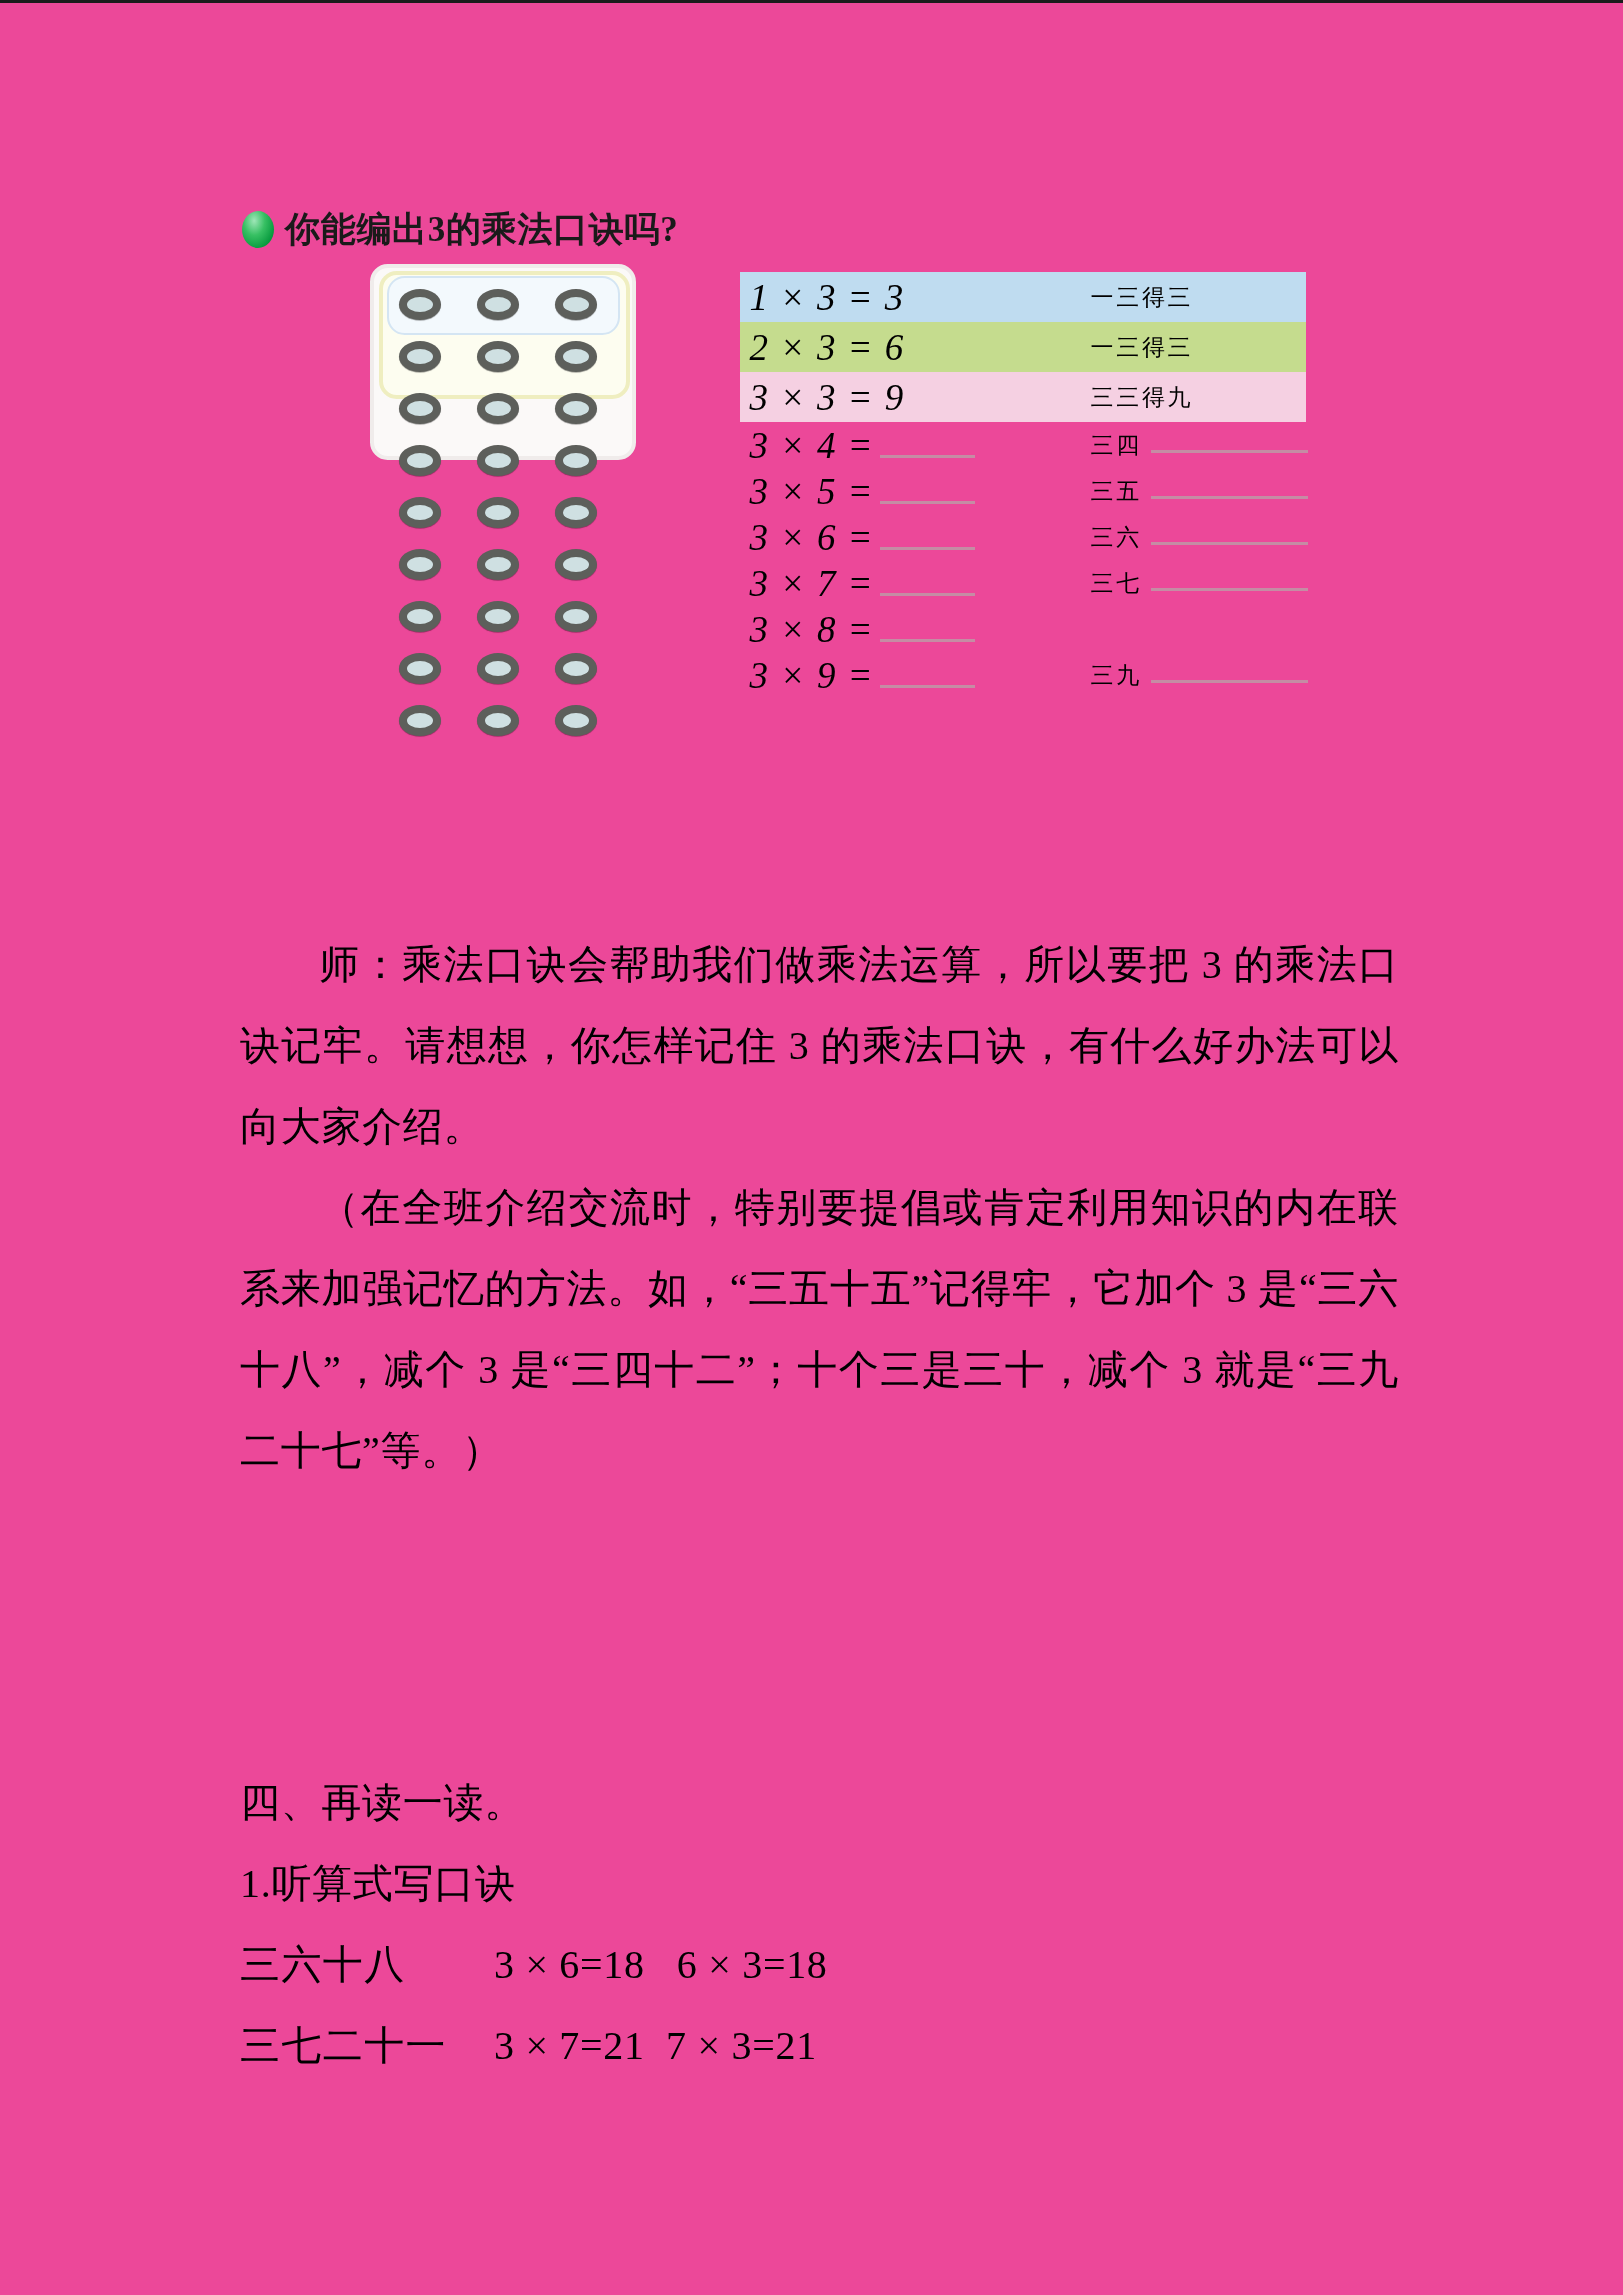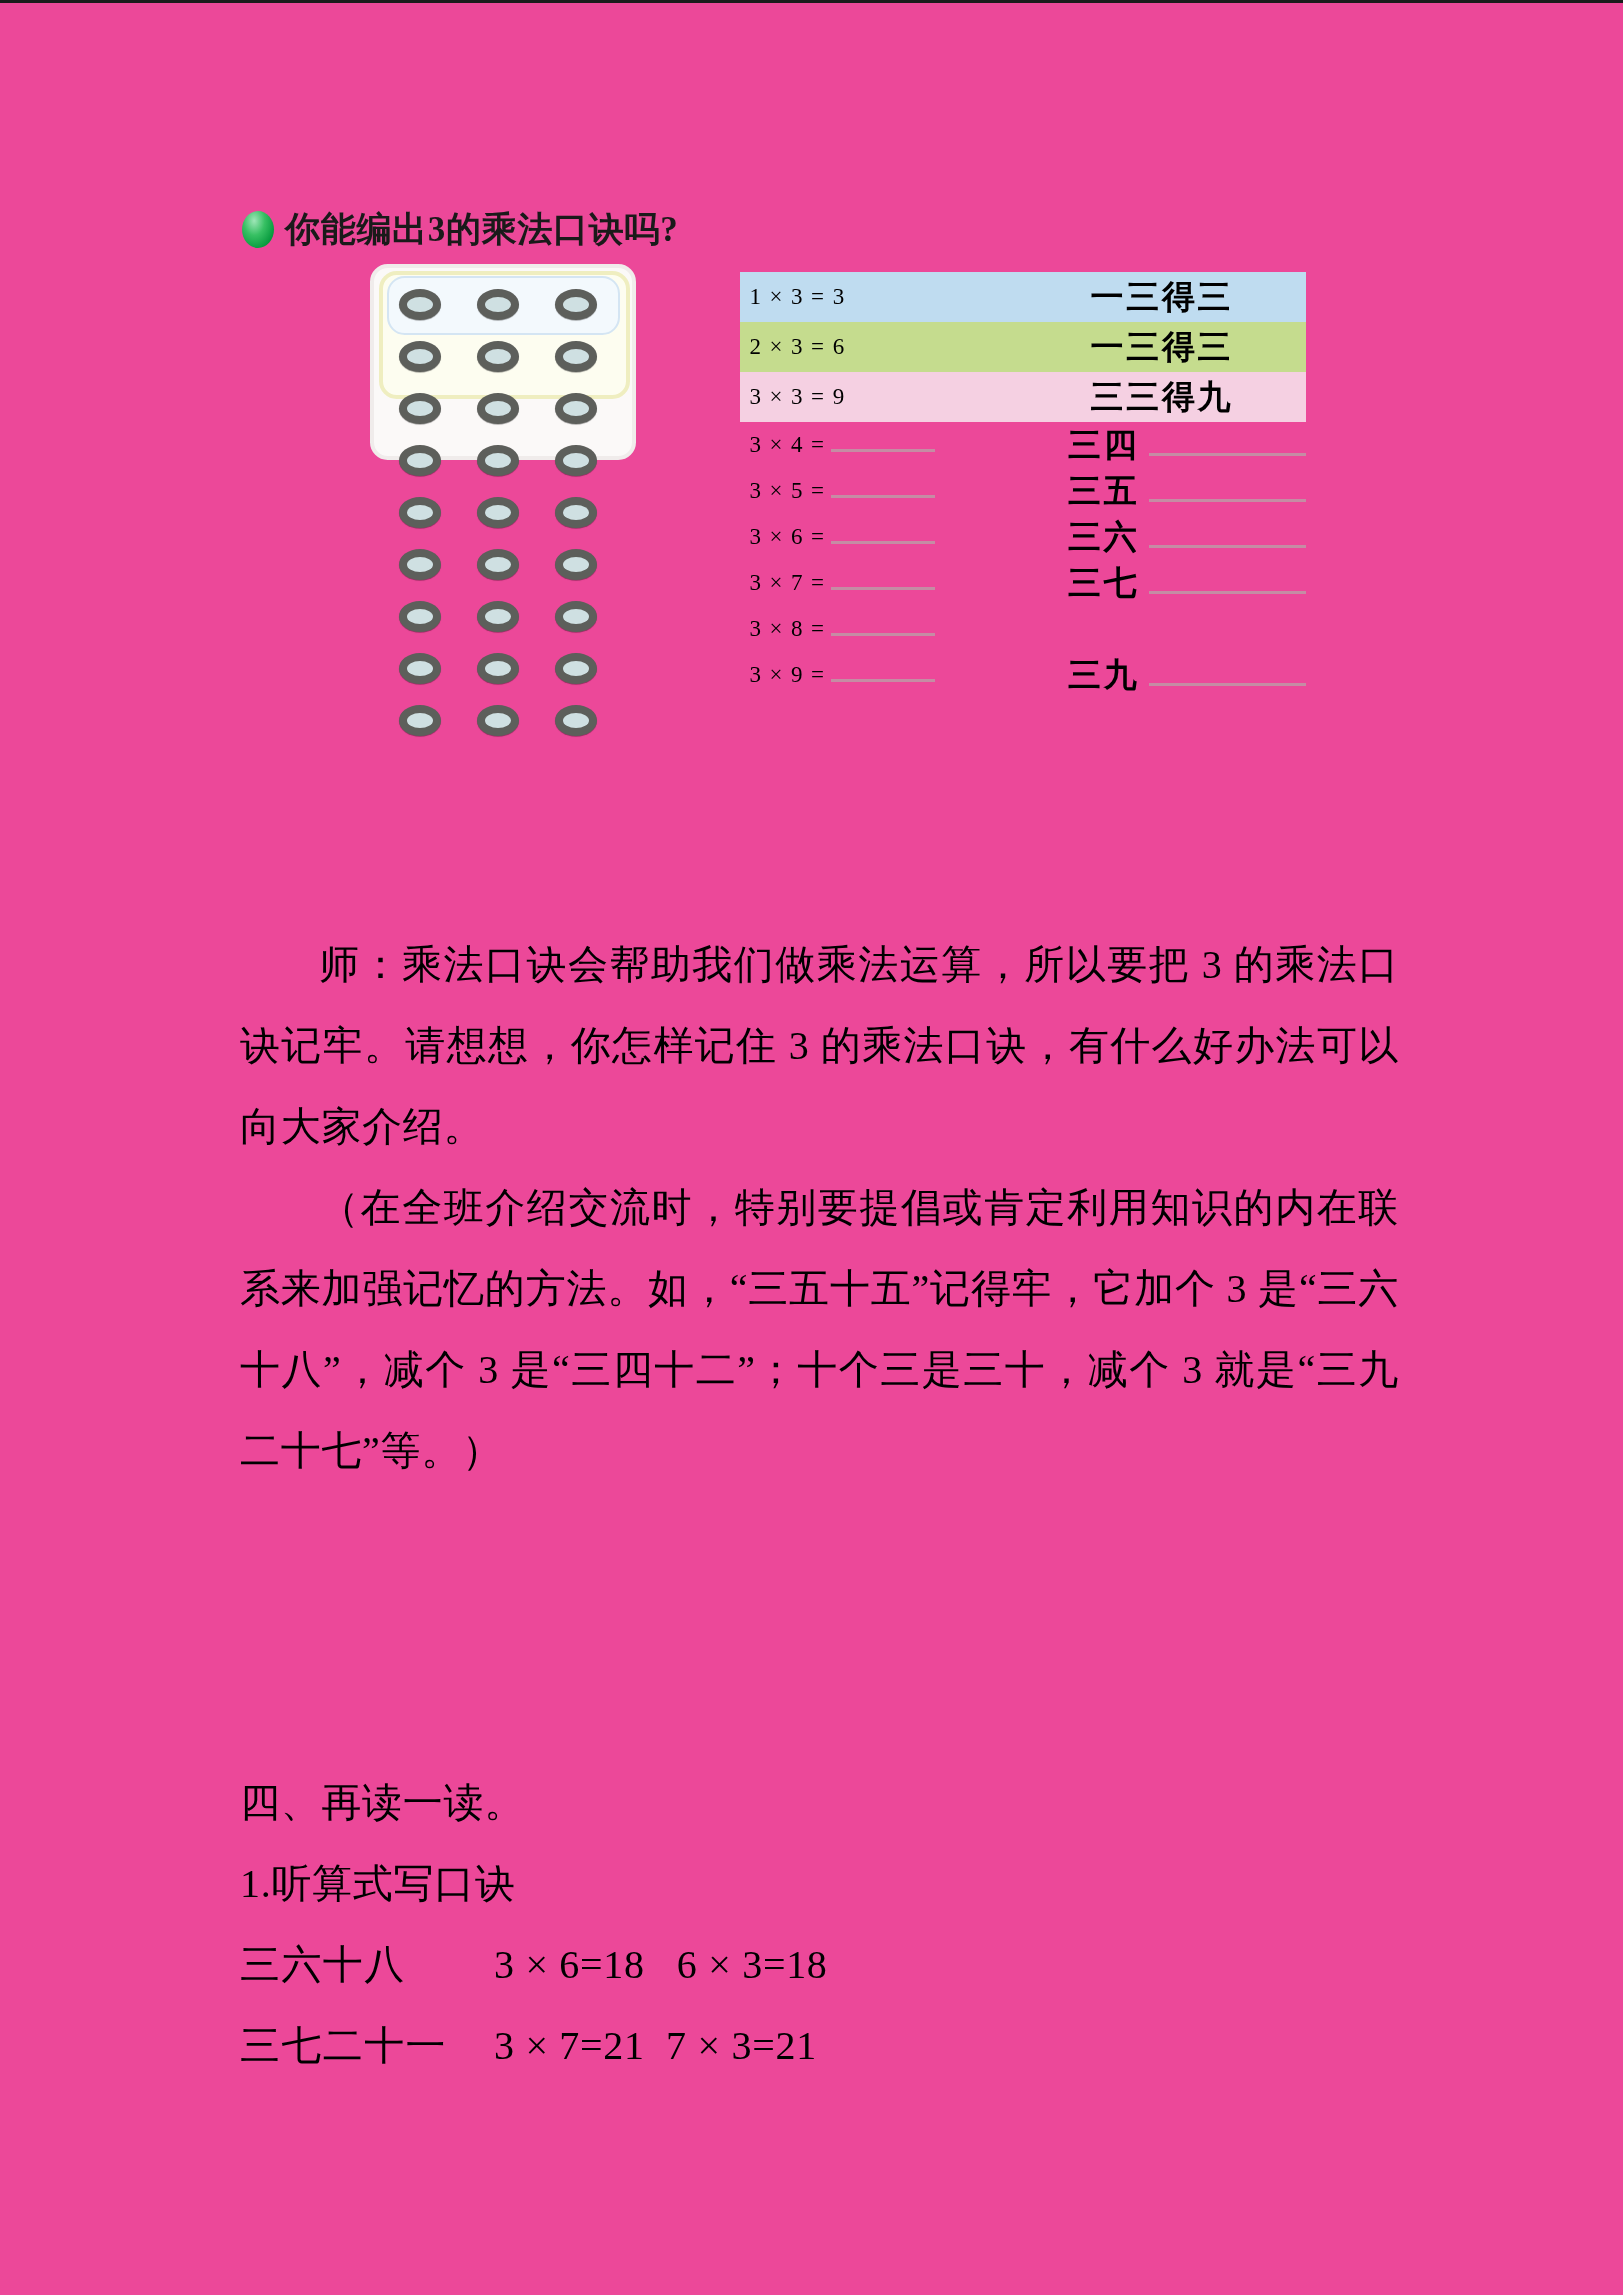--- a/index.html
+++ b/index.html
@@ -138,33 +138,33 @@
   .chant-row {
     display: flex;
     align-items: center;
     height: 46px;
     padding-left: 9.5px;
     box-sizing: border-box;
   }
   .chant-row.tall { height: 50px; }
   .col-eq {
     width: 225px;
-    font-size: 23px;
+    font-size: 37px;
     letter-spacing: 1.4px;
     display: flex;
     align-items: baseline;
     white-space: nowrap;
+    font-style: italic;
   }
   .col-chant {
-    font-size: 33px;
+    font-size: 23px;
     letter-spacing: 2.7px;
     white-space: nowrap;
     display: flex;
     align-items: baseline;
-    font-weight: bold;
   }
   .col-chant.indented { padding-left: 116px; }
   .blank-line {
     display: inline-block;
     width: 104px;
     border-bottom: 3.4px solid #c58ca4;
     margin-left: 5.5px;
     margin-bottom: 2.7px;
     height: 0.7px;
   }

